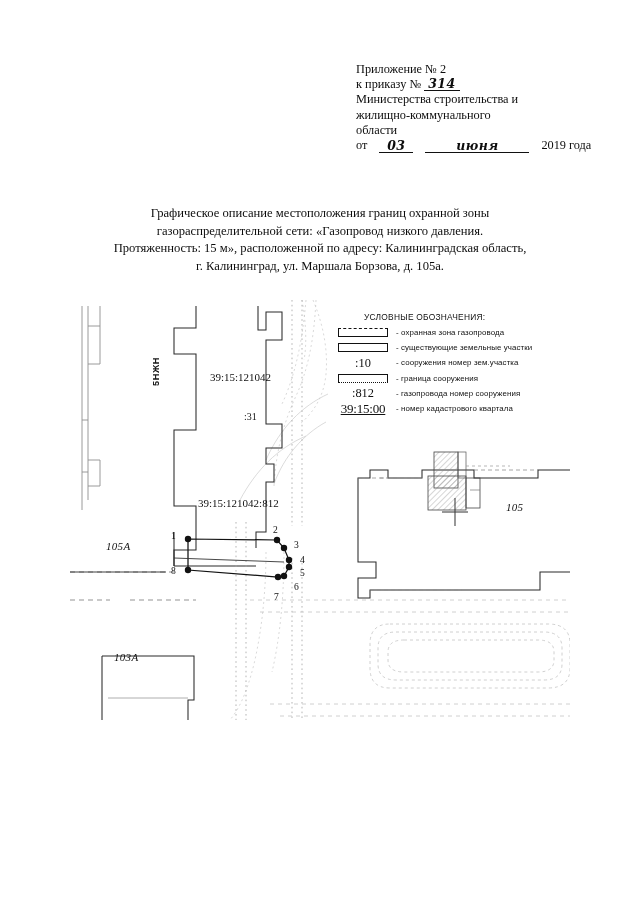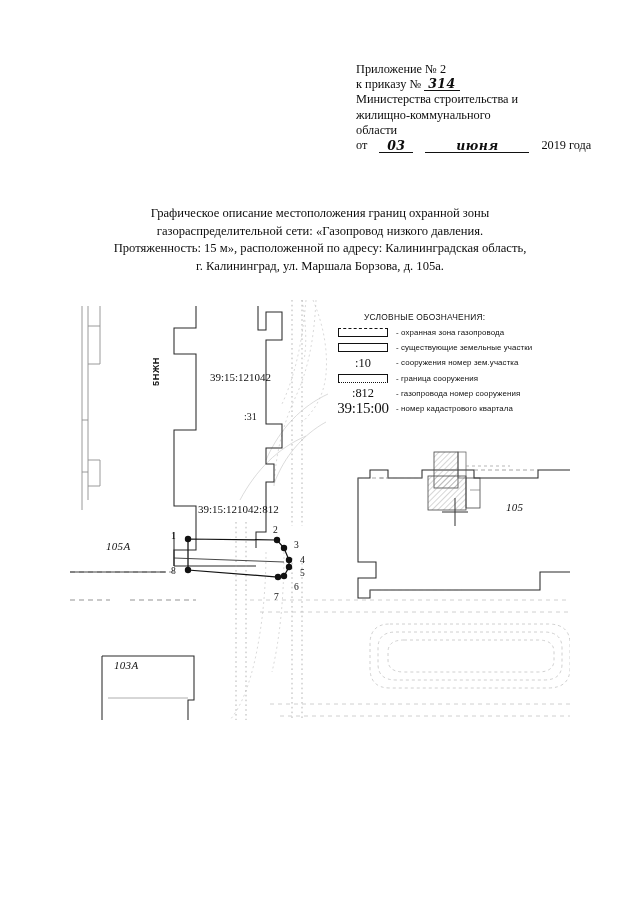--- a/index.html
+++ b/index.html
@@ -113,21 +113,21 @@
     content:"";position:absolute;top:0;bottom:0;width:1.2px;background:#111;
   }
   .sw-quarter:before{left:0;}
   .sw-quarter:after{right:0;}
   .sw-num{
     font-family:"Liberation Serif", serif;
     font-size:12.4px;
     color:#111;
     line-height:1;
   }
-  .sw-num.big{font-size:15px;letter-spacing:-.2px;}
+  .sw-num.big{font-size:13px;letter-spacing:-.2px;text-decoration:underline;}
 
   
   .maplabel{
     position:absolute;
     font-family:"Liberation Serif", serif;
     color:#111;
     white-space:nowrap;
     line-height:1;
   }
   .cad-big{font-size:11px;}
@@ -314,24 +314,24 @@
     <div class="maplabel vnum" style="left:203px;  top:225px;">2</div>
     <div class="maplabel vnum" style="left:224px;  top:240px;">3</div>
     <div class="maplabel vnum" style="left:230px;  top:255px;">4</div>
     <div class="maplabel vnum" style="left:230px;  top:268px;">5</div>
     <div class="maplabel vnum" style="left:224px;  top:282px;">6</div>
     <div class="maplabel vnum" style="left:204px;  top:292px;">7</div>
     <div class="maplabel vnum" style="left:101px;  top:266px;">8</div>
 
     <div class="maplabel cad-big" style="left:140px; top:72px;">39:15:121042</div>
     <div class="maplabel cad-med" style="left:174px; top:112px;">:31</div>
-    <div class="maplabel cad-big" style="left:128px; top:204px;">39:15:121042:812</div>
+    <div class="maplabel cad-big" style="left:128px; top:198px;">39:15:121042:812</div>
     <div class="maplabel vert" style="left:82px;  top:86px;">5НЖН</div>
     <div class="maplabel ital" style="left:36px;  top:241px;">105А</div>
-    <div class="maplabel ital" style="left:44px;  top:360px;">103А</div>
+    <div class="maplabel ital" style="left:44px;  top:352px;">103А</div>
     <div class="maplabel ital" style="left:436px; top:202px;">105</div>
   </div>
 
   <div class="legend">
     <div class="legend-title">УСЛОВНЫЕ ОБОЗНАЧЕНИЯ:</div>
 
     <div class="legend-row">
       <div class="legend-key">
         <div class="sw sw-gas"></div>
       </div>

